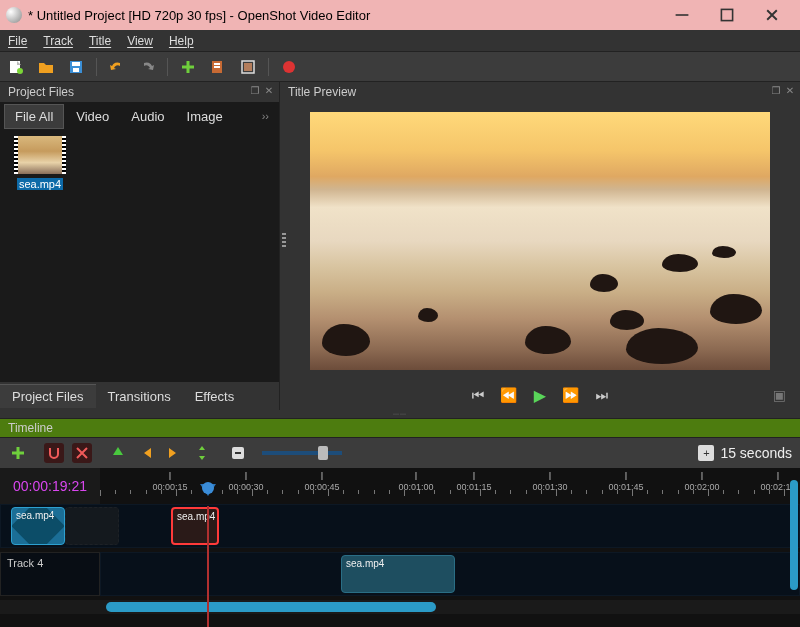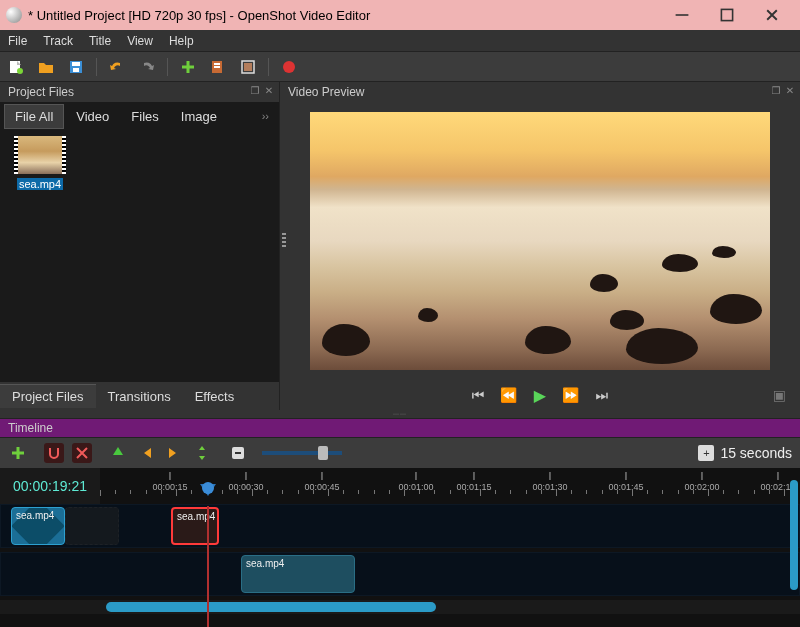--- a/index.html
+++ b/index.html
@@ -9,21 +9,21 @@
 
 
 .titlebar { height: 30px; background: #f0b4b4; display: flex; align-items: center; padding: 0 6px; color: #000; font-size: 13px; }
 .titlebar .logo { width: 16px; height: 16px; background: radial-gradient(circle at 30% 30%, #fff, #888); border-radius: 50%; margin-right: 6px; }
 .titlebar .title { flex: 1; }
 .titlebar .winbtn { width: 45px; height: 30px; display: flex; align-items: center; justify-content: center; color: #333; cursor: pointer; font-size: 14px; }
 
 
 .menubar { height: 22px; background: #333; display: flex; align-items: stretch; font-size: 12px; border-bottom: 1px solid #222; }
 .menubar .menuitem { padding: 0 8px; display: flex; align-items: center; color: #ddd; cursor: pointer; }
-.menubar .menuitem span { text-underline-offset: 2px; }
+.menubar .menuitem span { text-decoration: underline; text-underline-offset: 2px; }
 
 
 .toolbar { height: 30px; background: #3c3c3c; display: flex; align-items: center; padding: 0 6px; gap: 10px; border-bottom: 1px solid #222; }
 .toolbar .tbtn { width: 20px; height: 20px; display: flex; align-items: center; justify-content: center; cursor: pointer; }
 .toolbar .sep { width: 1px; height: 18px; background: #555; }
 
 
 .workspace { display: flex; height: 328px; background: #333; }
 .panel-left { width: 280px; display: flex; flex-direction: column; border-right: 1px solid #222; }
 .panel-right { flex: 1; display: flex; flex-direction: column; }
@@ -66,34 +66,34 @@
 
 .playback { height: 30px; display: flex; align-items: center; justify-content: center; gap: 16px; position: relative; }
 .pbtn { color: #ccc; cursor: pointer; font-size: 14px; }
 .pbtn.play { color: #59d559; font-size: 16px; }
 .camera-icon { position: absolute; right: 14px; color: #777; font-size: 14px; }
 
 
 .dock-dots { height: 8px; text-align: center; font-size: 6px; color: #888; letter-spacing: 1px; line-height: 8px; }
 
 
-.timeline-title { height: 20px; font-size: 12px; padding: 0 8px; display: flex; align-items: center; background: #701a75; border-top: 1px solid #222; border-bottom: 1px solid #222;}
+.timeline-title { height: 20px; font-size: 12px; padding: 0 8px; display: flex; align-items: center; background: #4d7c0f; border-top: 1px solid #222; border-bottom: 1px solid #222;}
 
 .timeline-toolbar { height: 30px; background: #3c3c3c; display: flex; align-items: center; padding: 0 8px; gap: 8px; }
 .timeline-toolbar .tbtn { width: 20px; height: 20px; display: flex; align-items: center; justify-content: center; cursor: pointer; }
 .zoom-slider { width: 80px; height: 4px; background: #1d4d7a; position: relative; margin: 0 6px; }
 .zoom-slider .handle { position: absolute; left: 56px; top: -5px; width: 10px; height: 14px; background: #bbb; border-radius: 2px; }
 .zoom-label { margin-left: auto; font-size: 14px; color: #eee; display: flex; align-items: center; gap: 6px;}
 .zoom-label .box { width: 16px; height: 16px; background: #ddd; border-radius: 2px; display: flex; align-items: center; justify-content: center; color: #333; font-size: 11px;}
 
 
 .timeline { flex: 1; background: #111; display: flex; flex-direction: column; position: relative; overflow: hidden; }
 
 .ruler-row { display: flex; height: 36px; background: #111; }
-.time-display { width: 100px; display: flex; align-items: center; justify-content: center; font-size: 14px; color: #5eead4; background: #1a1a1a; text-align: right;}
+.time-display { width: 100px; display: flex; align-items: center; justify-content: center; font-size: 14px; color: #d946ef; background: #1a1a1a; text-align: right;}
 .ruler { flex: 1; position: relative; background: #111; }
 .ruler .tick { position: absolute; top: 4px; font-size: 9px; color: #aaa; transform: translateX(-50%); }
 .ruler .tick .mark { width: 1px; height: 8px; background: #aaa; margin: 0 auto 2px; }
 .ruler .subticks { position: absolute; top: 22px; left: 0; right: 0; height: 8px; }
 .ruler .subtick { position: absolute; width: 1px; height: 6px; background: #777; top: 0;}
 
 .ruler .st-sm { height:4px; }
 
 .playhead { position: absolute; top: 16px; width: 0; height: 0; border-left: 8px solid transparent; border-right: 8px solid transparent; border-top: 12px solid #2b74b8; z-index: 30; cursor: pointer; }
 .playhead::after { content: ""; position: absolute; left: -1px; top: 10px; width: 2px; height: 140px; background: #b03030; }
@@ -226,40 +226,40 @@
       <div class="panel-header">
         <span>Project Files</span>
         <div class="widgetbtns">
           <div class="wbtn">❐</div>
           <div class="wbtn">✕</div>
         </div>
       </div>
       <div class="filter-row">
         <div class="ftab active">File All</div>
         <div class="ftab">Video</div>
-        <div class="ftab">Files</div>
+        <div class="ftab">Audio</div>
         <div class="ftab">Image</div>
         <div class="more">››</div>
       </div>
       <div class="file-grid">
         <div class="file-item">
           <div class="file-thumb"></div>
           <div class="file-name">sea.mp4</div>
         </div>
       </div>
       <div class="panel-bottom-tabs">
         <div class="ptab active">Project Files</div>
         <div class="ptab">Transitions</div>
         <div class="ptab">Effects</div>
       </div>
     </div>
 
     <div class="panel-right">
       <div class="panel-header">
-        <span>Video Preview</span>
+        <span>Title Preview</span>
         <div class="widgetbtns">
           <div class="wbtn">❐</div>
           <div class="wbtn">✕</div>
         </div>
       </div>
       <div class="preview-area">
         <div class="grip-handle grip-left"></div>
         <div class="preview-frame">
           <div class="rock" style="left:12px; bottom:14px; width:48px; height:32px;"></div>
           <div class="rock" style="left:108px; bottom:48px; width:20px; height:14px;"></div>
@@ -422,20 +422,21 @@
         </div>
         <div class="clip trans" style="left:64px; width:54px;"></div>
         <div class="clip red-sel" style="left:170px; width:48px;">
           <span class="thumb-bg"></span>
           <span class="name">sea.mp4</span>
         </div>
       </div>
     </div>
 
     <div class="track-row">
+      <div class="track-head">Track 4</div>
       <div class="track-body">
         <div class="clip plain" style="left:240px; width:114px;">
           <span class="thumb-bg"></span>
           <span class="name">sea.mp4</span>
         </div>
       </div>
     </div>
 
     <div class="timeline-scroll">
       <div class="scroll-thumb"></div>

